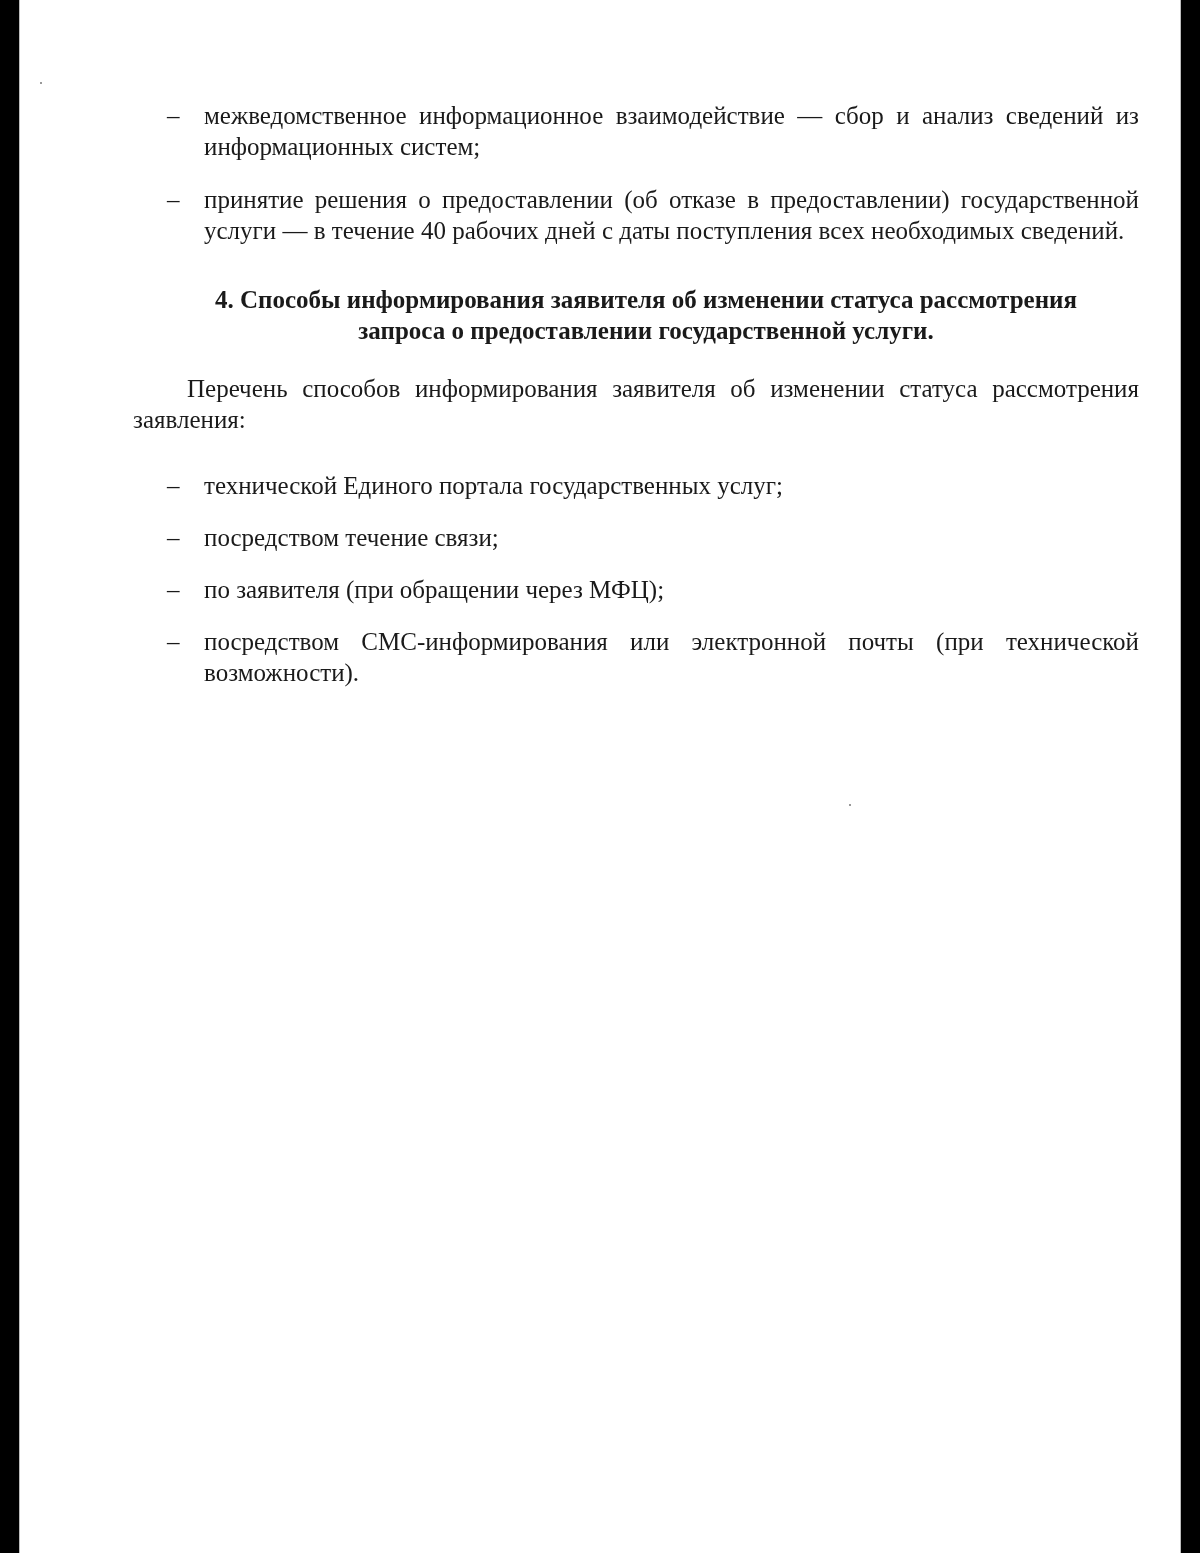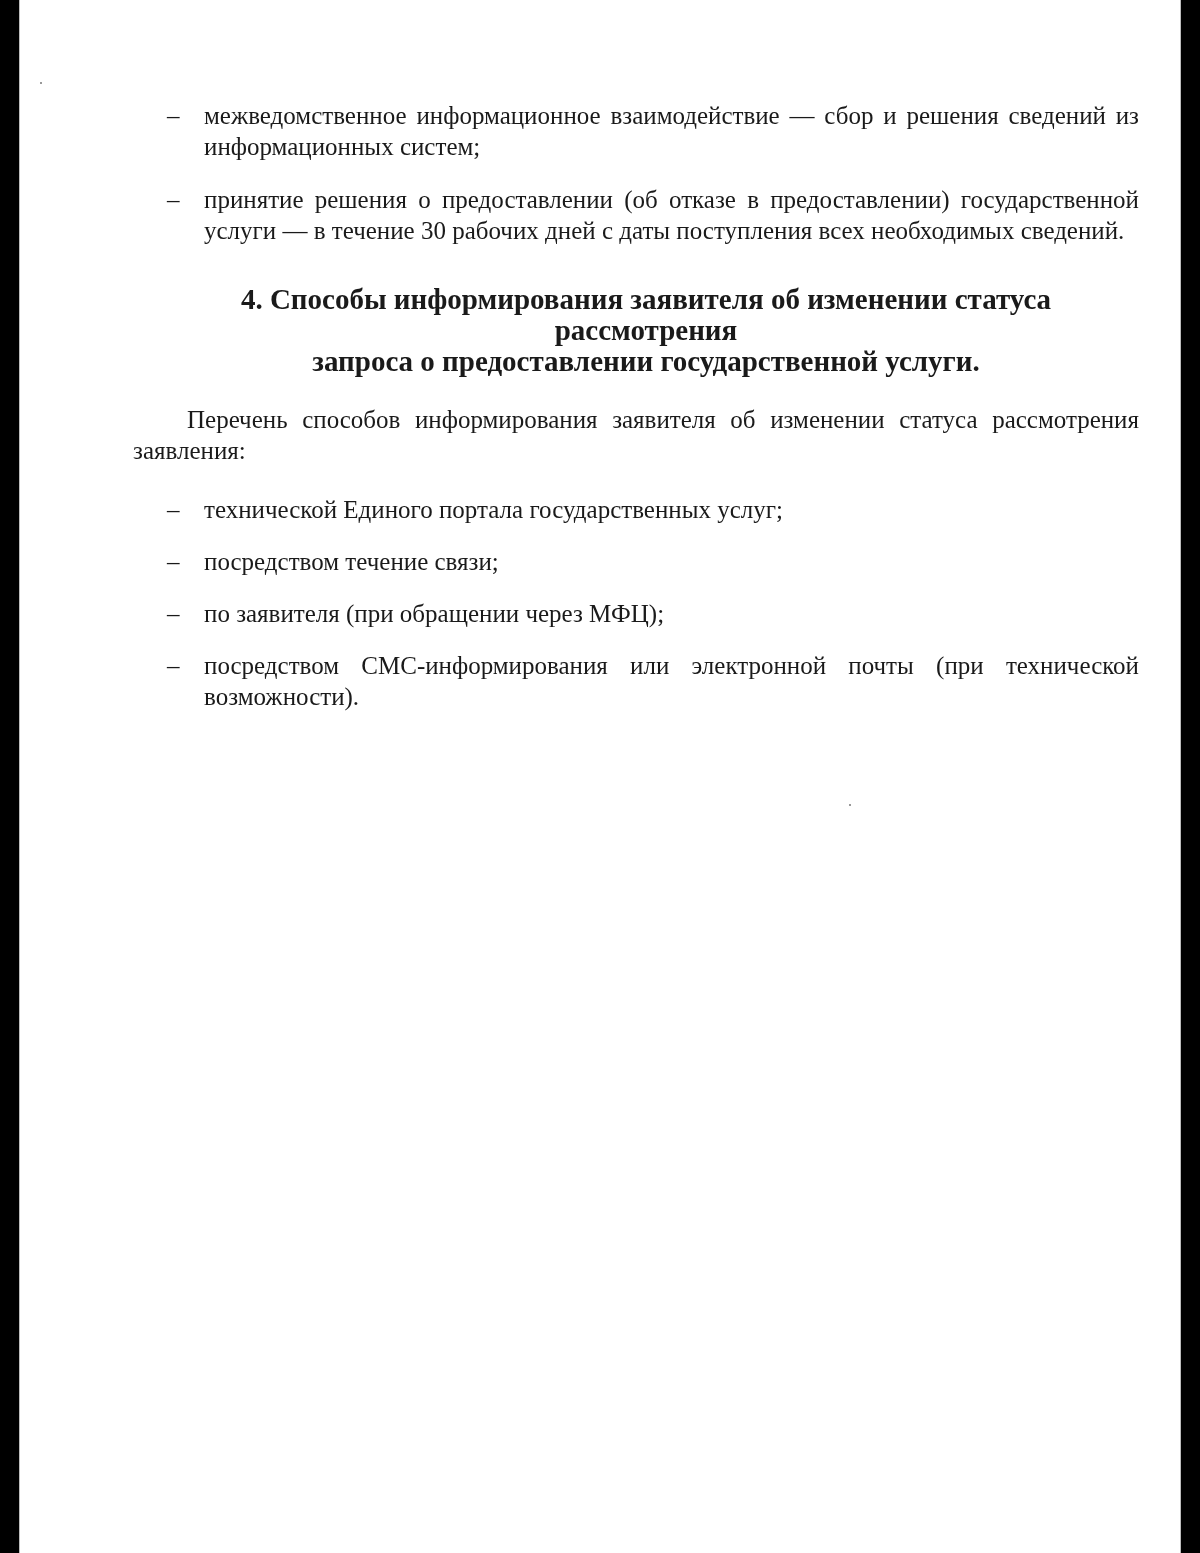--- a/index.html
+++ b/index.html
@@ -43,28 +43,28 @@
     .item .dash {
       position: absolute;
       left: 34px;
       top: 0;
     }
     .heading {
       font-weight: bold;
       text-align: center;
       margin-top: 38px;
       margin-bottom: 27px;
-      font-size: 29px;
+      font-size: 25px;
       line-height: 31px;
       padding-left: 20px;
     }
     .paragraph {
       text-indent: 54px;
       text-align: justify;
-      margin-bottom: 28px;
+      margin-bottom: 35px;
       margin-left: 0;
     }
     .list-gap .item {
       margin-bottom: 21px;
     }
     .speck {
       position: absolute;
       width: 2px;
       height: 2px;
       background: #999;
@@ -74,26 +74,26 @@
 <body>
 
 <div class="page">
   <div class="speck" style="left:20px; top:82px;"></div>
   <div class="speck" style="left:829px; top:804px;"></div>
 
   <div class="content">
 
     <div class="item">
       <span class="dash">–</span>
-      <span>межведомственное информационное взаимодействие — сбор и решения сведений из информационных систем;</span>
+      <span>межведомственное информационное взаимодействие — сбор и анализ сведений из информационных систем;</span>
     </div>
 
     <div class="item">
       <span class="dash">–</span>
-      <span>принятие решения о предоставлении (об отказе в предоставлении) государственной услуги — в течение 30 рабочих дней с даты поступления всех необходимых сведений.</span>
+      <span>принятие решения о предоставлении (об отказе в предоставлении) государственной услуги — в течение 40 рабочих дней с даты поступления всех необходимых сведений.</span>
     </div>
 
     <div class="heading">
       <div>4. Способы информирования заявителя об изменении статуса рассмотрения</div>
       <div>запроса о предоставлении государственной услуги.</div>
     </div>
 
     <div class="paragraph">Перечень способов информирования заявителя об изменении статуса рассмотрения заявления:</div>
 
     <div class="list-gap">

